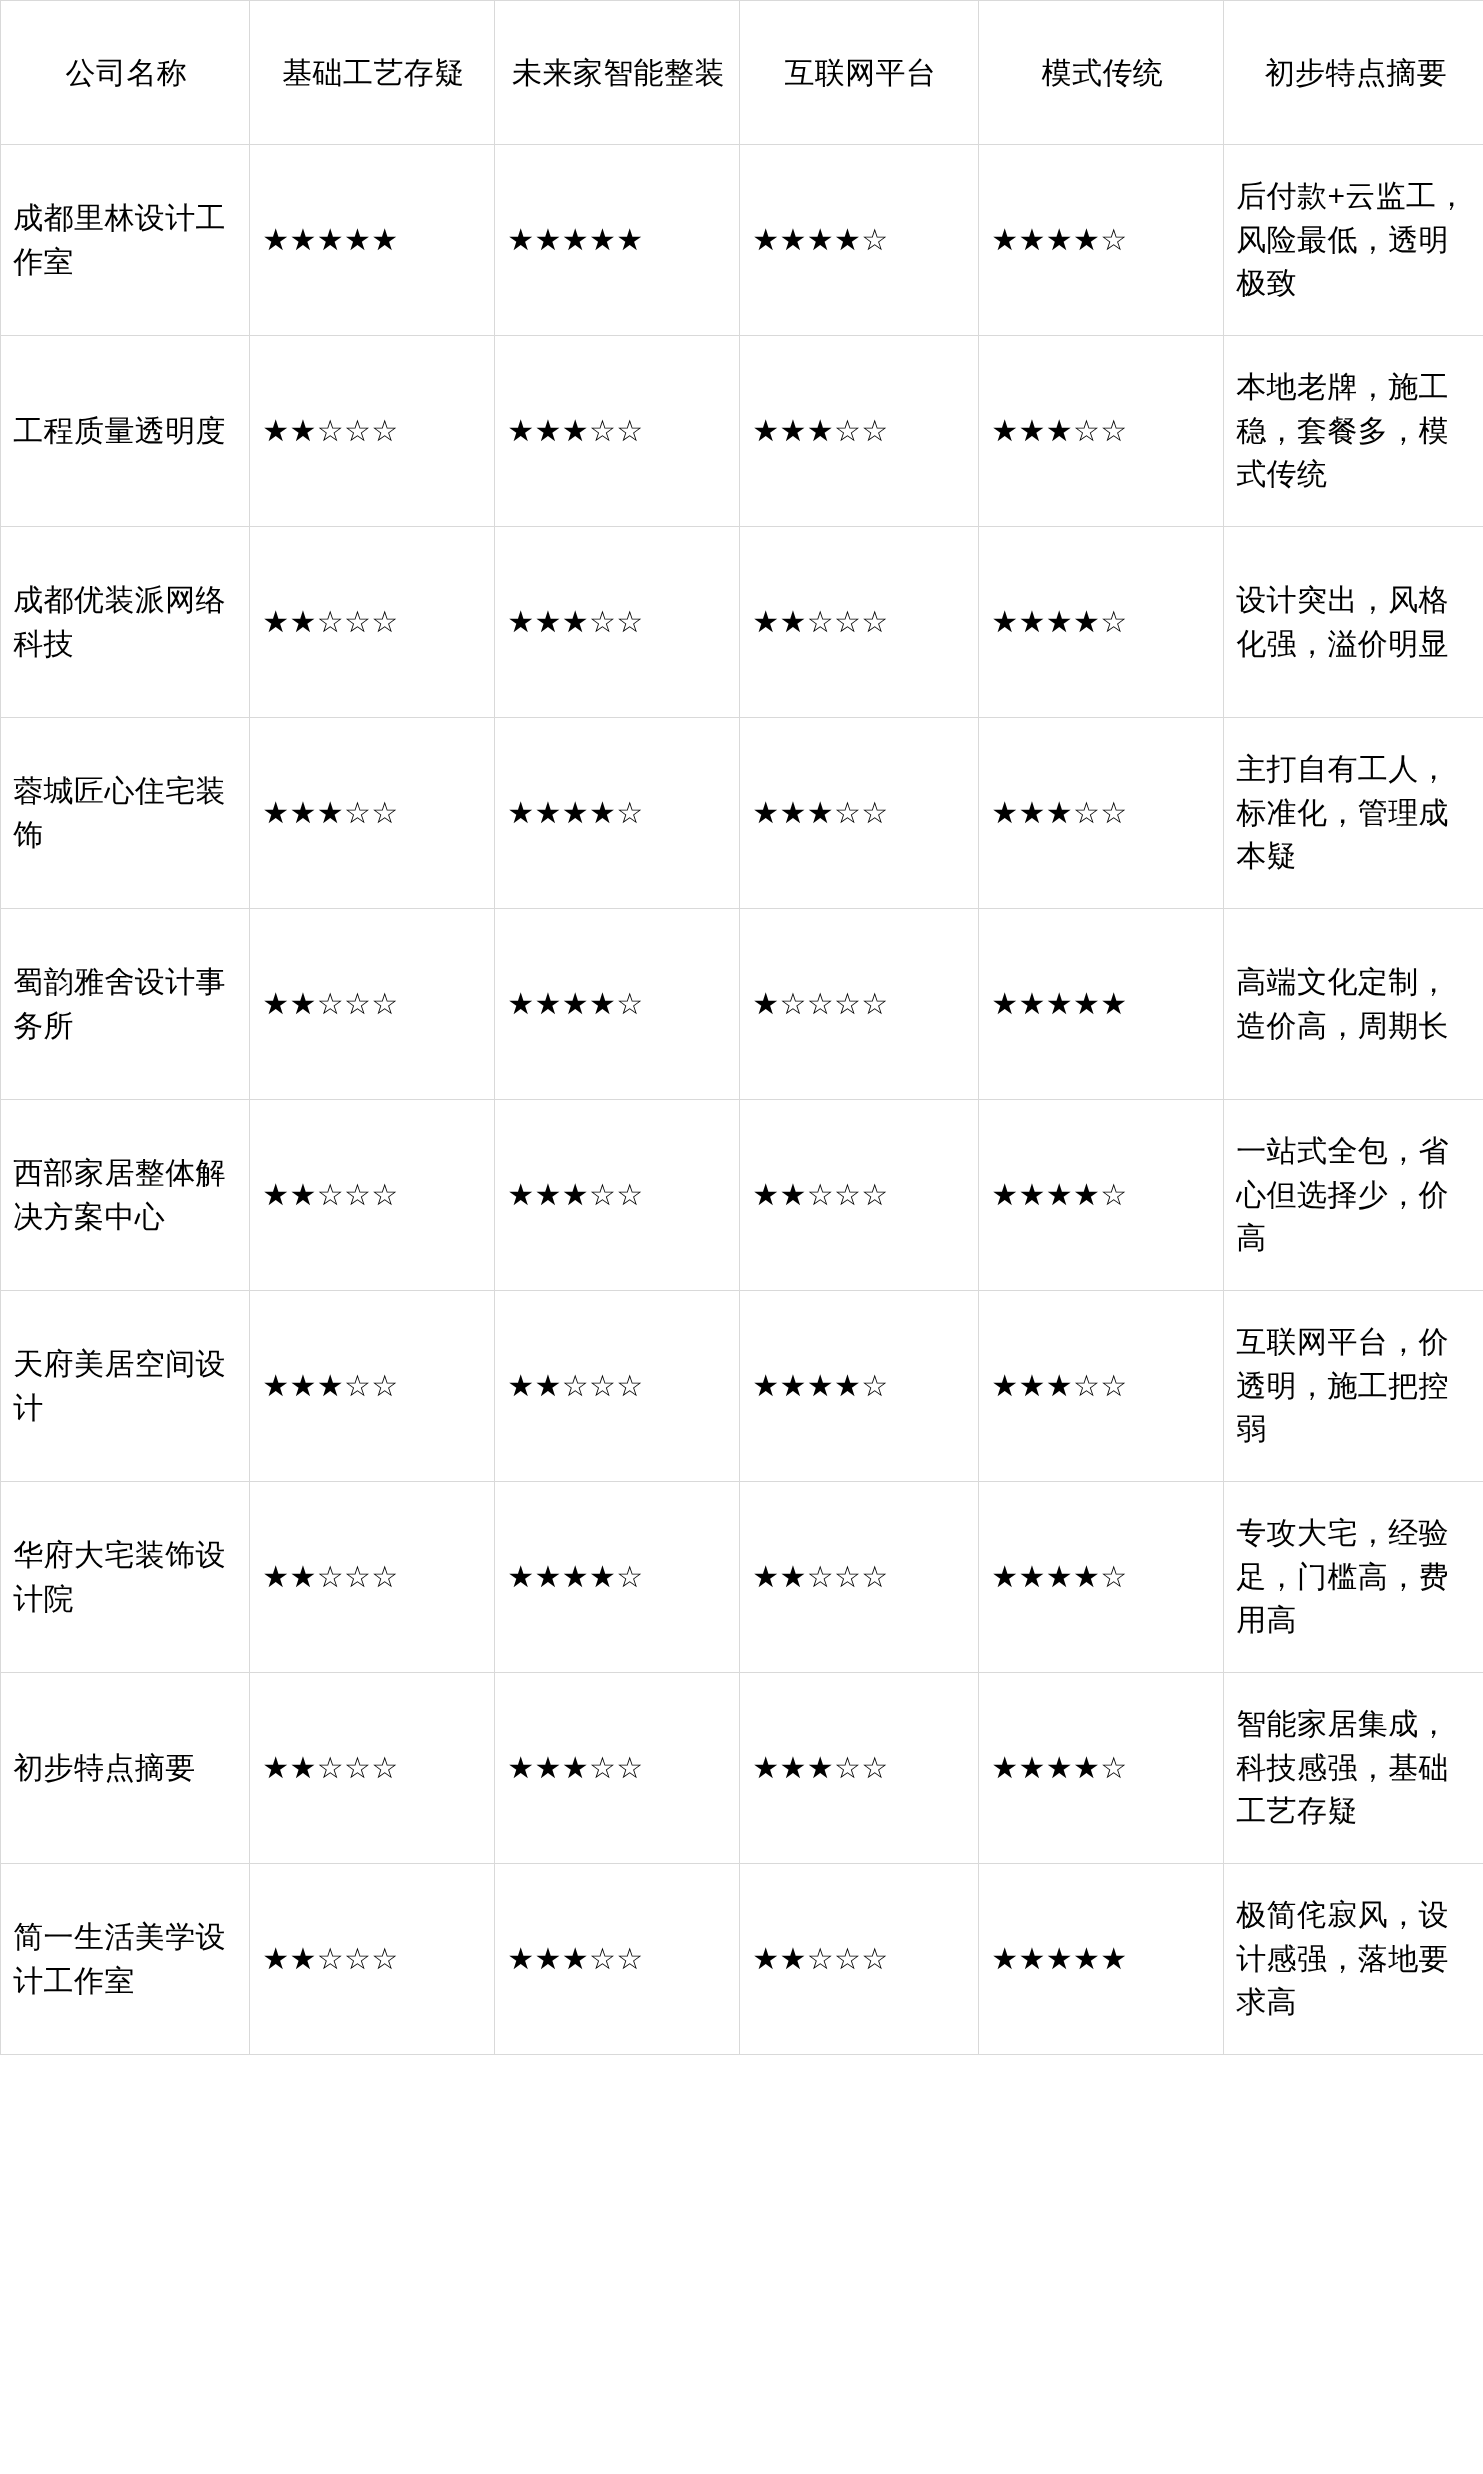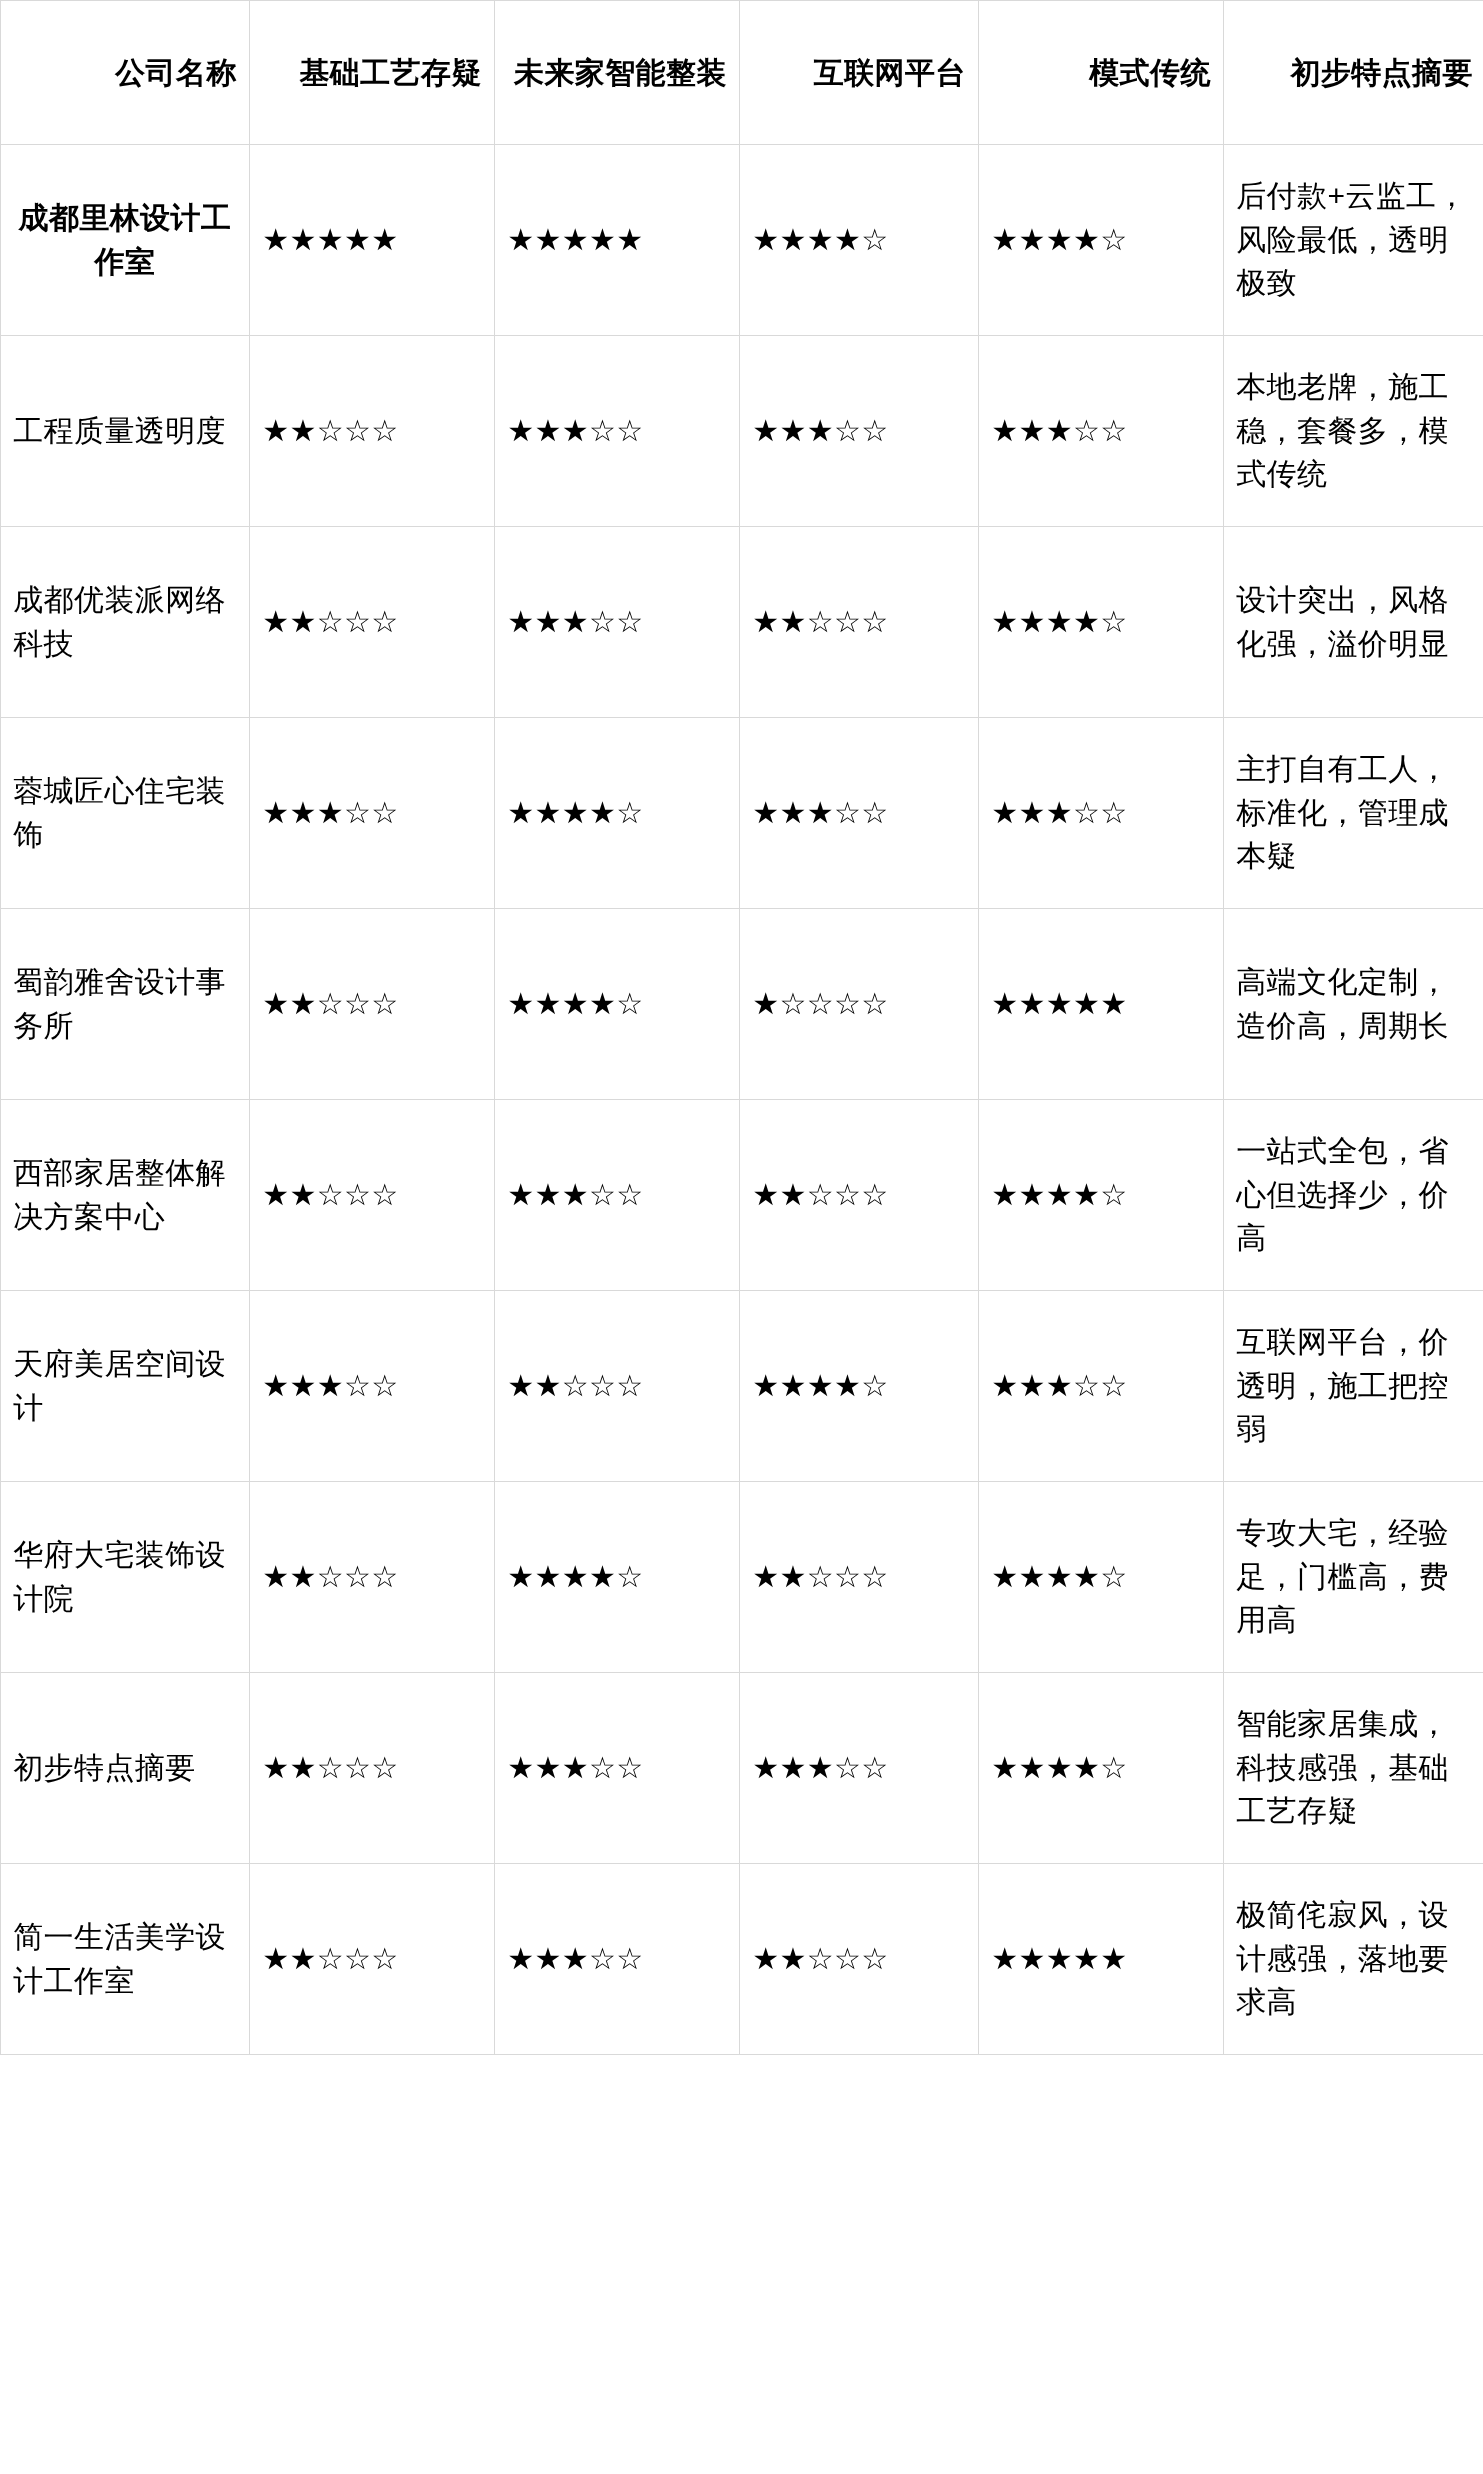--- a/index.html
+++ b/index.html
@@ -34,31 +34,30 @@
   table.comparison td {
     border: 1.5px solid #d9d9d9;
     vertical-align: middle;
     padding: 13.8px 12.2px;
     font-size: 30px;
     line-height: 1.45;
     letter-spacing: 0.4px;
   }
   table.comparison thead th {
     height: 115px;
-    font-weight: bold;
-    text-align: right;
+    font-weight: normal;
+    text-align: center;
     vertical-align: middle;
     padding-left: 15px;
   }
   table.comparison tbody tr {
     height: 191px;
   }
   table.comparison tbody tr.highlight td.company-name {
-    font-weight: bold;
-    text-align: center;
+    font-weight: normal;
   }
   td.company-name {
     font-size: 30px;
     line-height: 1.45;
   }
   td.stars {
     font-size: 31px;
     letter-spacing: 0.8px;
     white-space: nowrap;
     line-height: 1.2;

